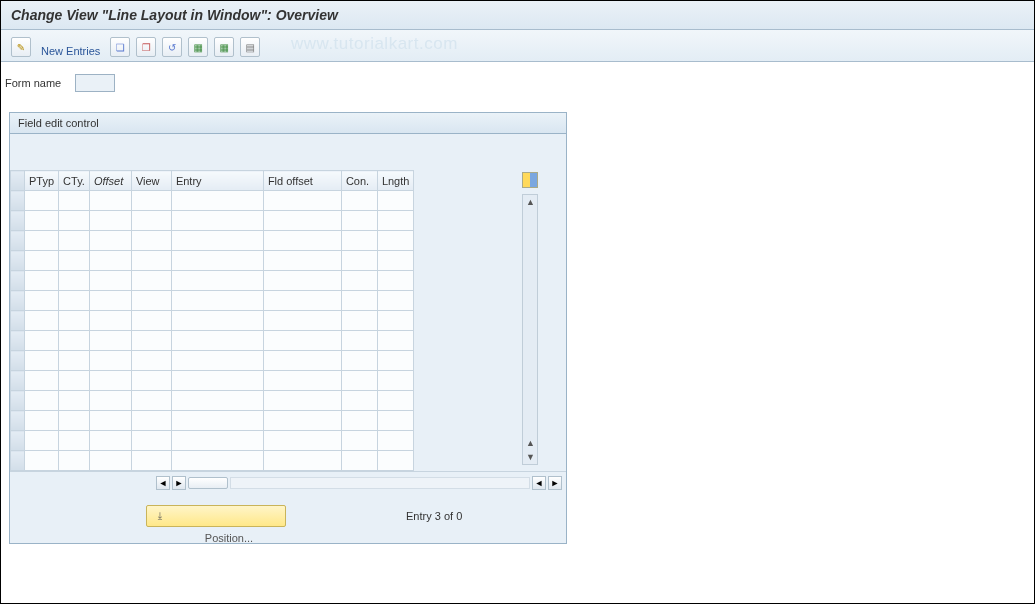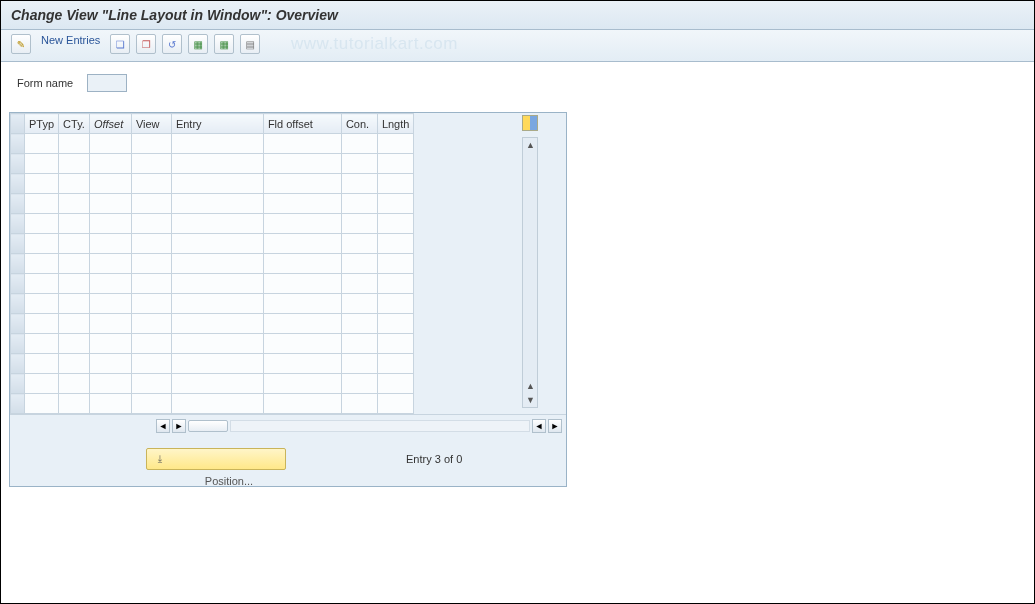--- a/index.html
+++ b/index.html
@@ -19,21 +19,21 @@
       font-style: italic;
       font-weight: bold;
       font-size: 14px;
       color: #333;
     }
     .toolbar {
       background: linear-gradient(#f1f6fa, #e3edf5);
       border-bottom: 1px solid #a8bccd;
       padding: 4px 10px;
       display: flex;
-      align-items: flex-start;
+      align-items: flex-end;
       gap: 6px;
       height: 32px;
       position: relative;
     }
     .tb-btn {
       width: 20px;
       height: 20px;
       border: 1px solid #b0c0cc;
       background: linear-gradient(#fff, #e8eef4);
       border-radius: 2px;
@@ -52,21 +52,21 @@
       position: absolute;
       left: 290px;
       top: 4px;
       font-size: 17px;
       color: #d8e6f0;
       font-weight: normal;
       pointer-events: none;
       letter-spacing: 0.5px;
     }
     .form-area {
-      padding: 12px 10px 10px 16px;
+      padding: 12px 10px 10px 4px;
       display: flex;
       align-items: center;
       gap: 14px;
     }
     .form-label { color: #333; }
     .form-input {
       width: 40px;
       height: 18px;
       border: 1px solid #9db2c4;
       background: #eaf1f7;
@@ -80,20 +80,21 @@
     .panel-header {
       padding: 4px 8px;
       border-bottom: 1px solid #9ab3c7;
       color: #333;
       background: linear-gradient(#eaf2f8, #d9e6f1);
     }
     .grid-wrap {
       display: flex;
       position: relative;
       background: #e8f0f7;
+      margin-top: 36px;
     }
     .grid-table {
       border-collapse: collapse;
       background: #fff;
     }
     .grid-table th, .grid-table td {
       border: 1px solid #c7d4df;
       height: 20px;
       font-weight: normal;
       text-align: left;
@@ -245,20 +246,21 @@
   <span class="tb-btn i-grid3"></span>
   <span class="watermark">www.tutorialkart.com</span>
 </div>
 
 <div class="form-area">
   <span class="form-label">Form name</span>
   <input class="form-input" value="" style="">
 </div>
 
 <div class="panel">
+  <div class="panel-header">Field edit control</div>
 
   <div class="grid-wrap">
     <table class="grid-table">
       <thead>
         <tr>
           <th class="row-sel"></th>
           <th class="col-ptyp">PTyp</th>
           <th class="col-cty">CTy.</th>
           <th class="col-off">Offset</th>
           <th class="col-len">View</th>

